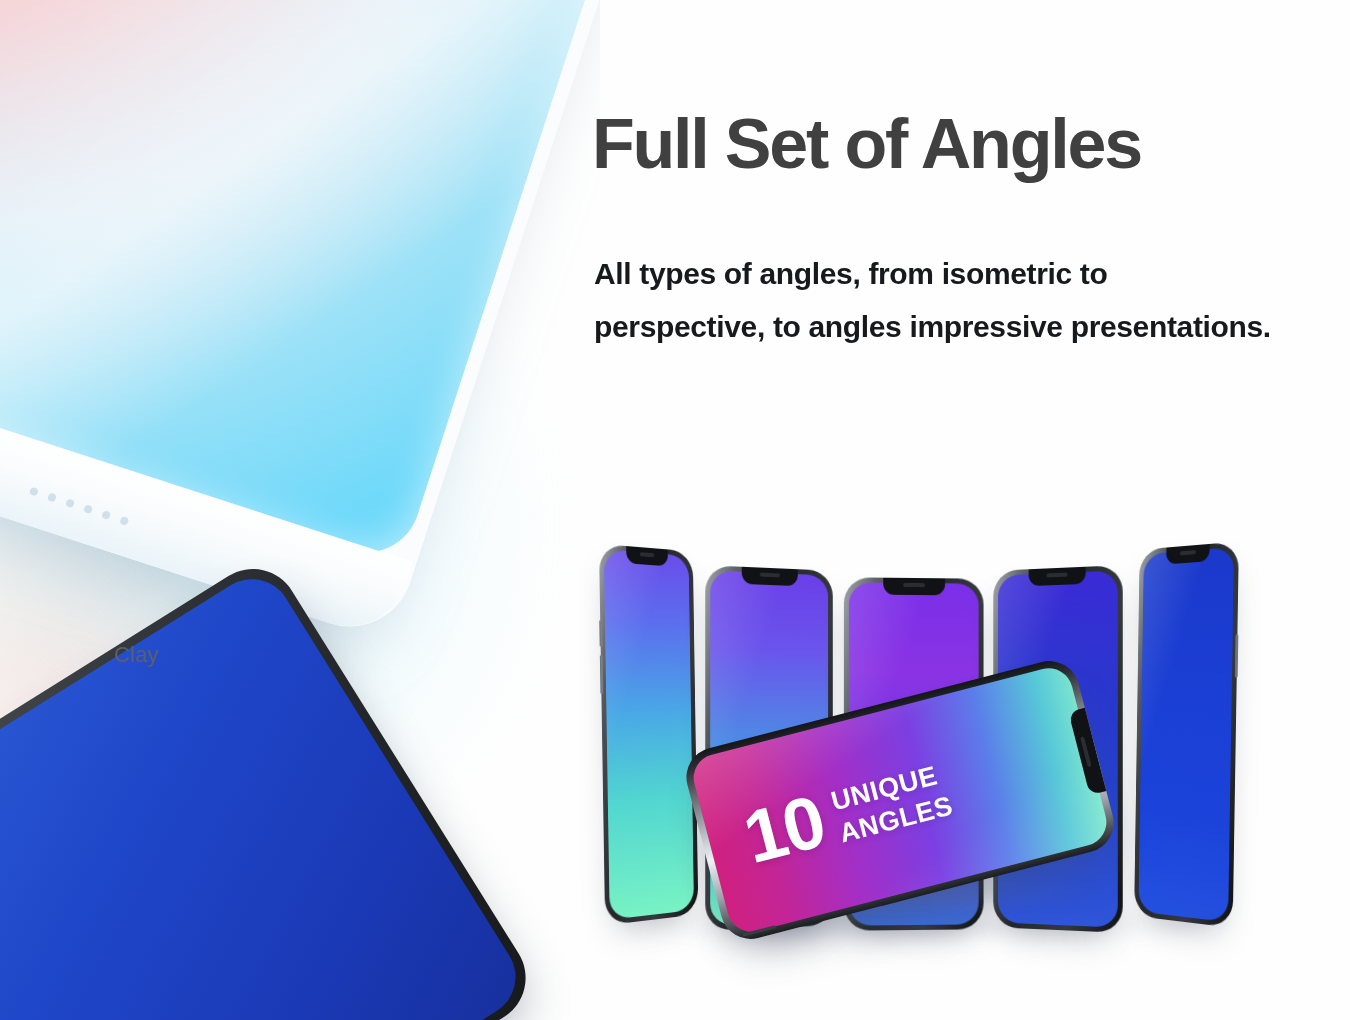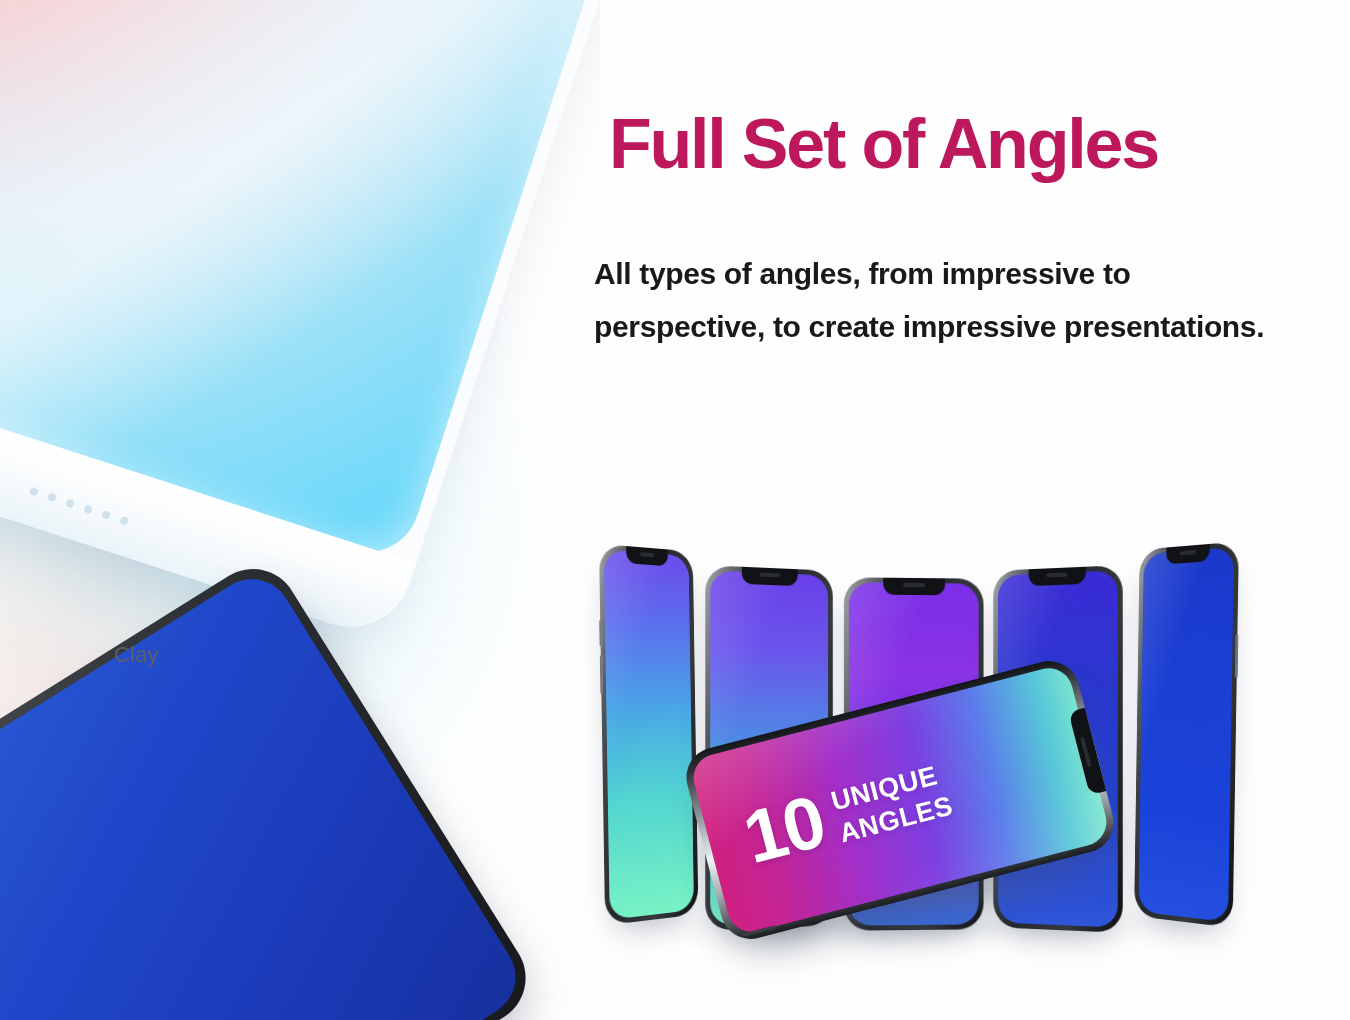--- a/index.html
+++ b/index.html
@@ -80,23 +80,23 @@
   
   #clay-label{
     position:absolute; left:114px; top:642px;
     font-size:22px; font-weight:400; letter-spacing:.2px;
     color:#5C6065; font-family:"Liberation Sans", sans-serif;
   }
 
   
   #content{ position:absolute; left:592px; top:0; width:758px; height:1020px; }
   #page-title{
-    position:absolute; left:17px; top:108px; width:700px;
+    position:absolute; left:0; top:108px; width:700px;
     font-size:70px; font-weight:700; letter-spacing:-2.2px;
-    line-height:1.04; color:#be185d;
+    line-height:1.04; color:#404040;
   }
   #page-subtitle{
     position:absolute; left:2px; top:248px; width:680px;
     font-size:30px; font-weight:700; line-height:1.76;
     letter-spacing:-.35px; color:#17191C;
   }
 
   
   #phone-fan{ position:absolute; left:0px; top:520px; width:700px; height:460px; }
   .phone{ position:absolute; border-radius:26px; }
@@ -229,21 +229,21 @@
       <div id="blue-frame">
         <div id="blue-screen"></div>
       </div>
     </div>
 
     <div id="clay-label">Clay</div>
   </div>
 
   <div id="content">
     <h1 id="page-title">Full Set of Angles</h1>
-    <p id="page-subtitle">All types of angles, from impressive to perspective, to create impressive presentations.</p>
+    <p id="page-subtitle">All types of angles, from isometric to perspective, to angles impressive presentations.</p>
 
     <div id="phone-fan">
 
       <div id="fan-shadow"></div>
 
       <div class="phone" id="phone-1">
         <div class="frame"></div>
         <div class="screen"></div>
         <div class="notch"></div>
         <div class="glare"></div>

